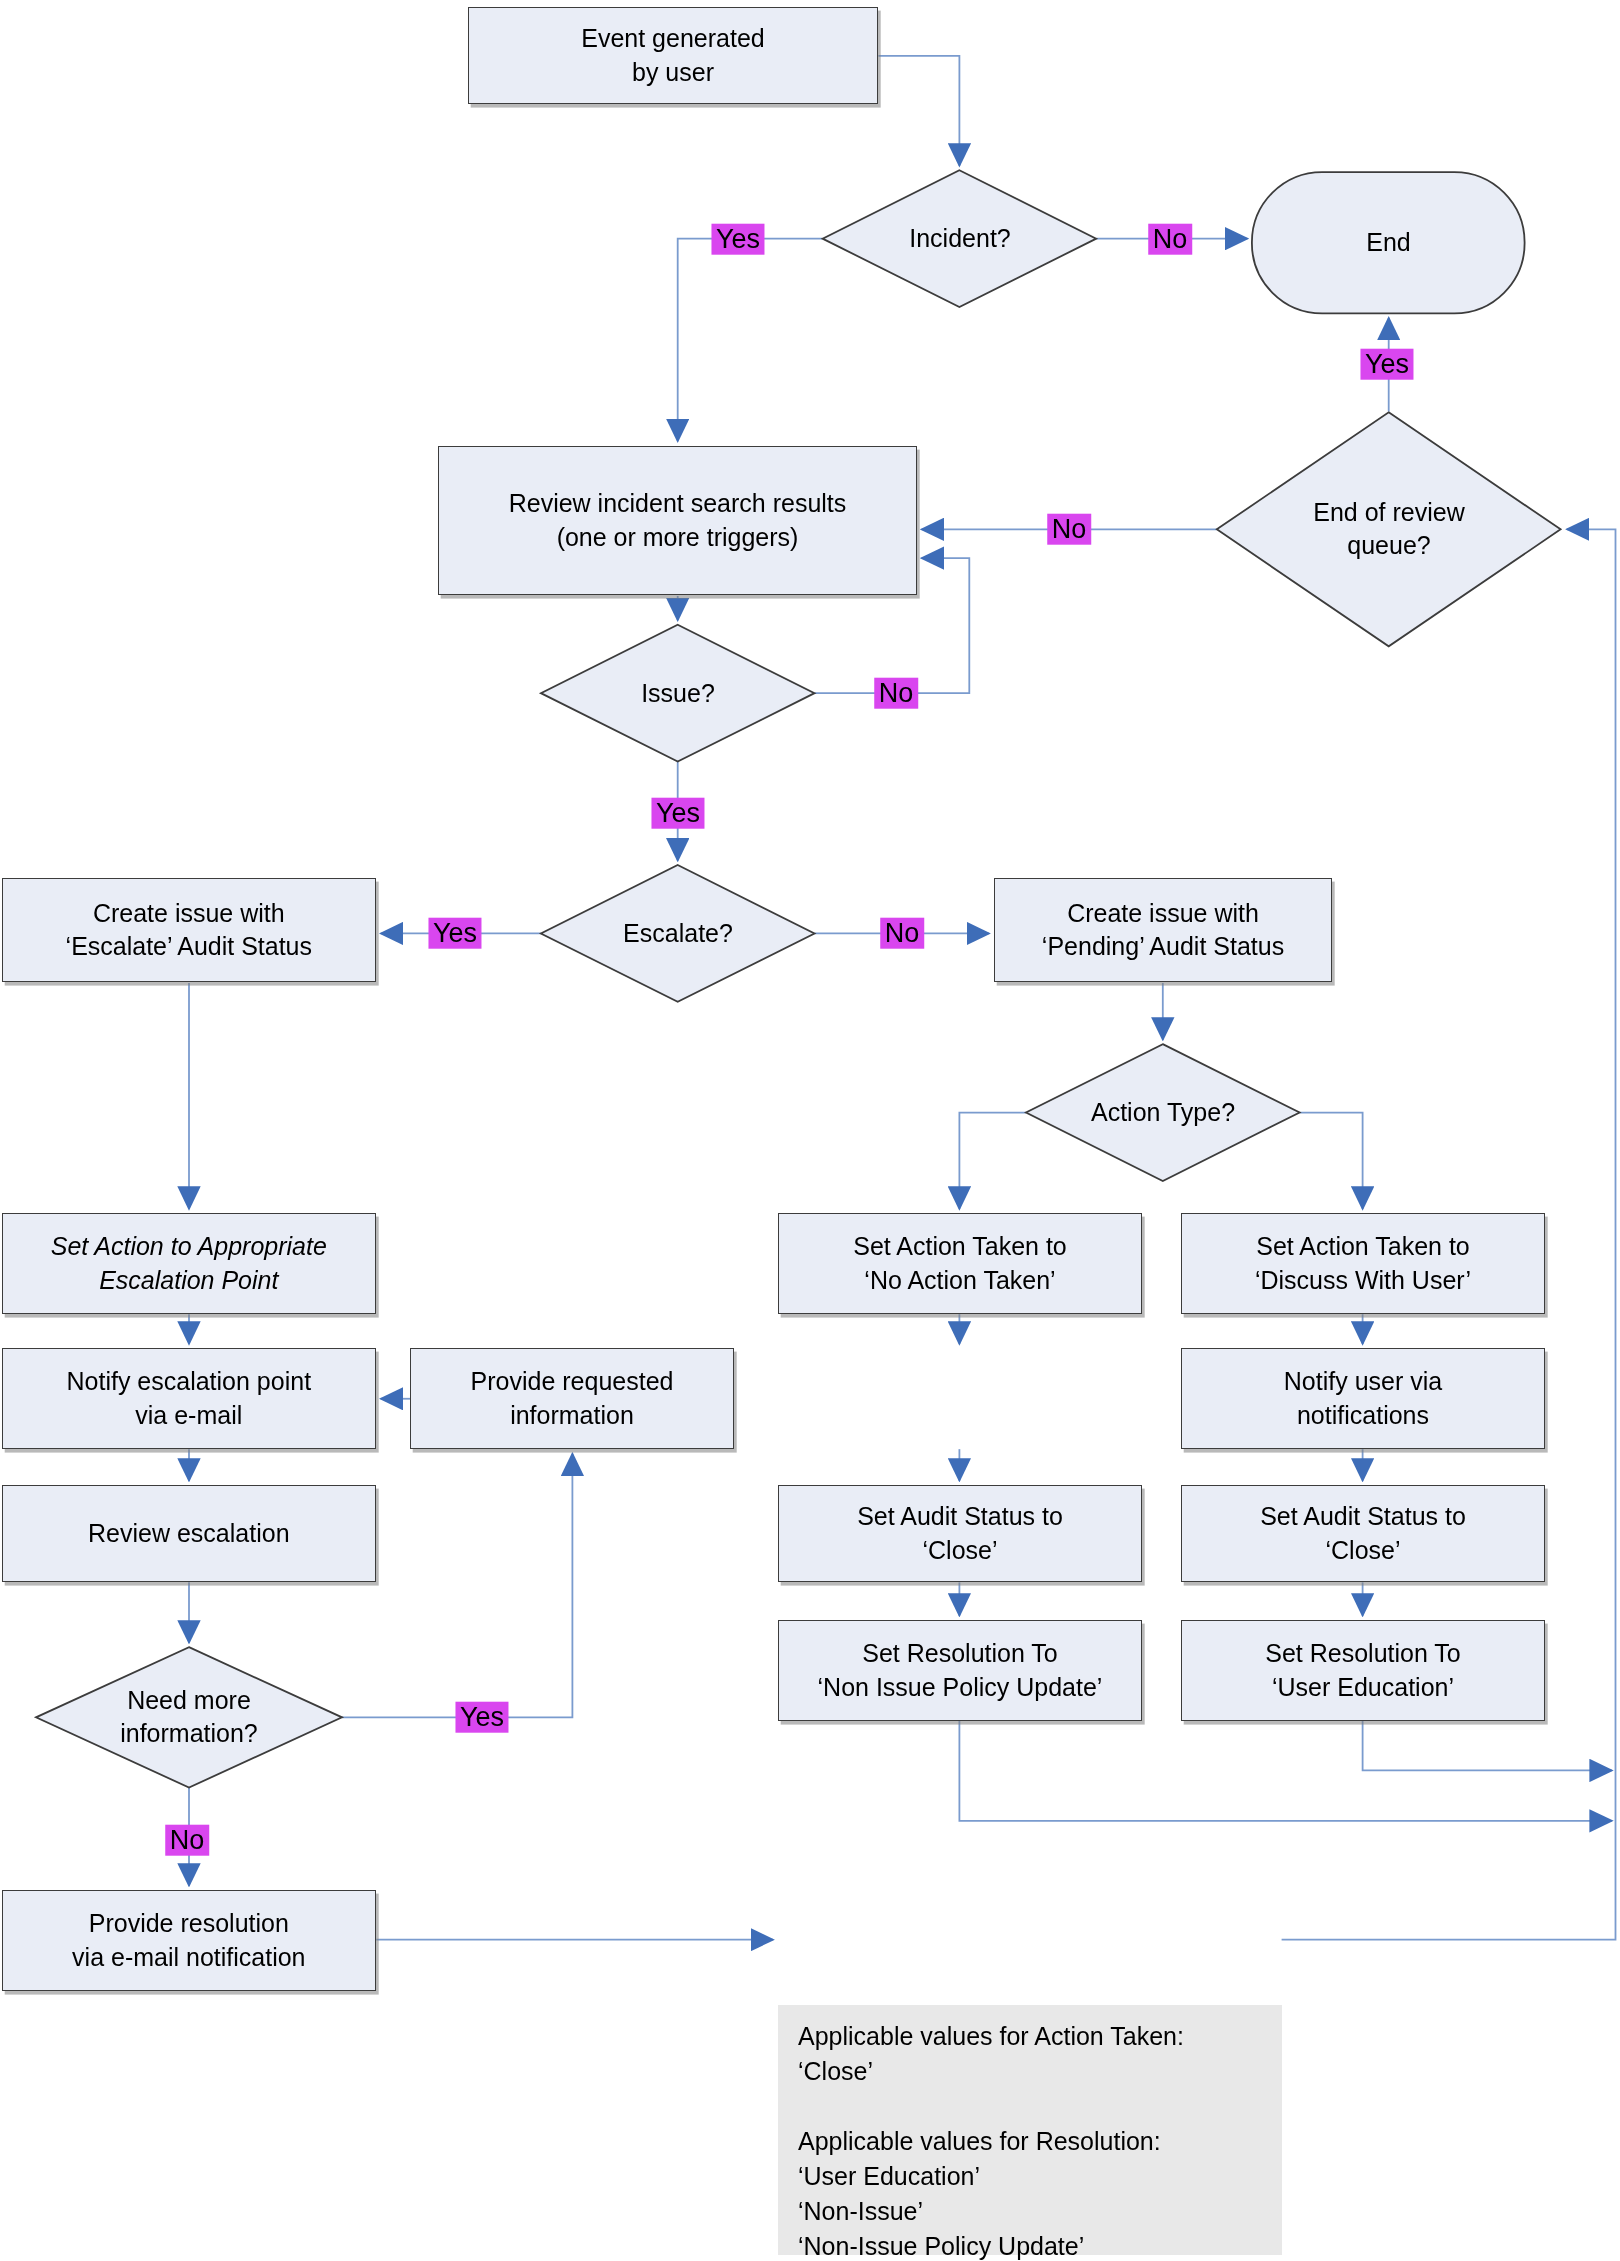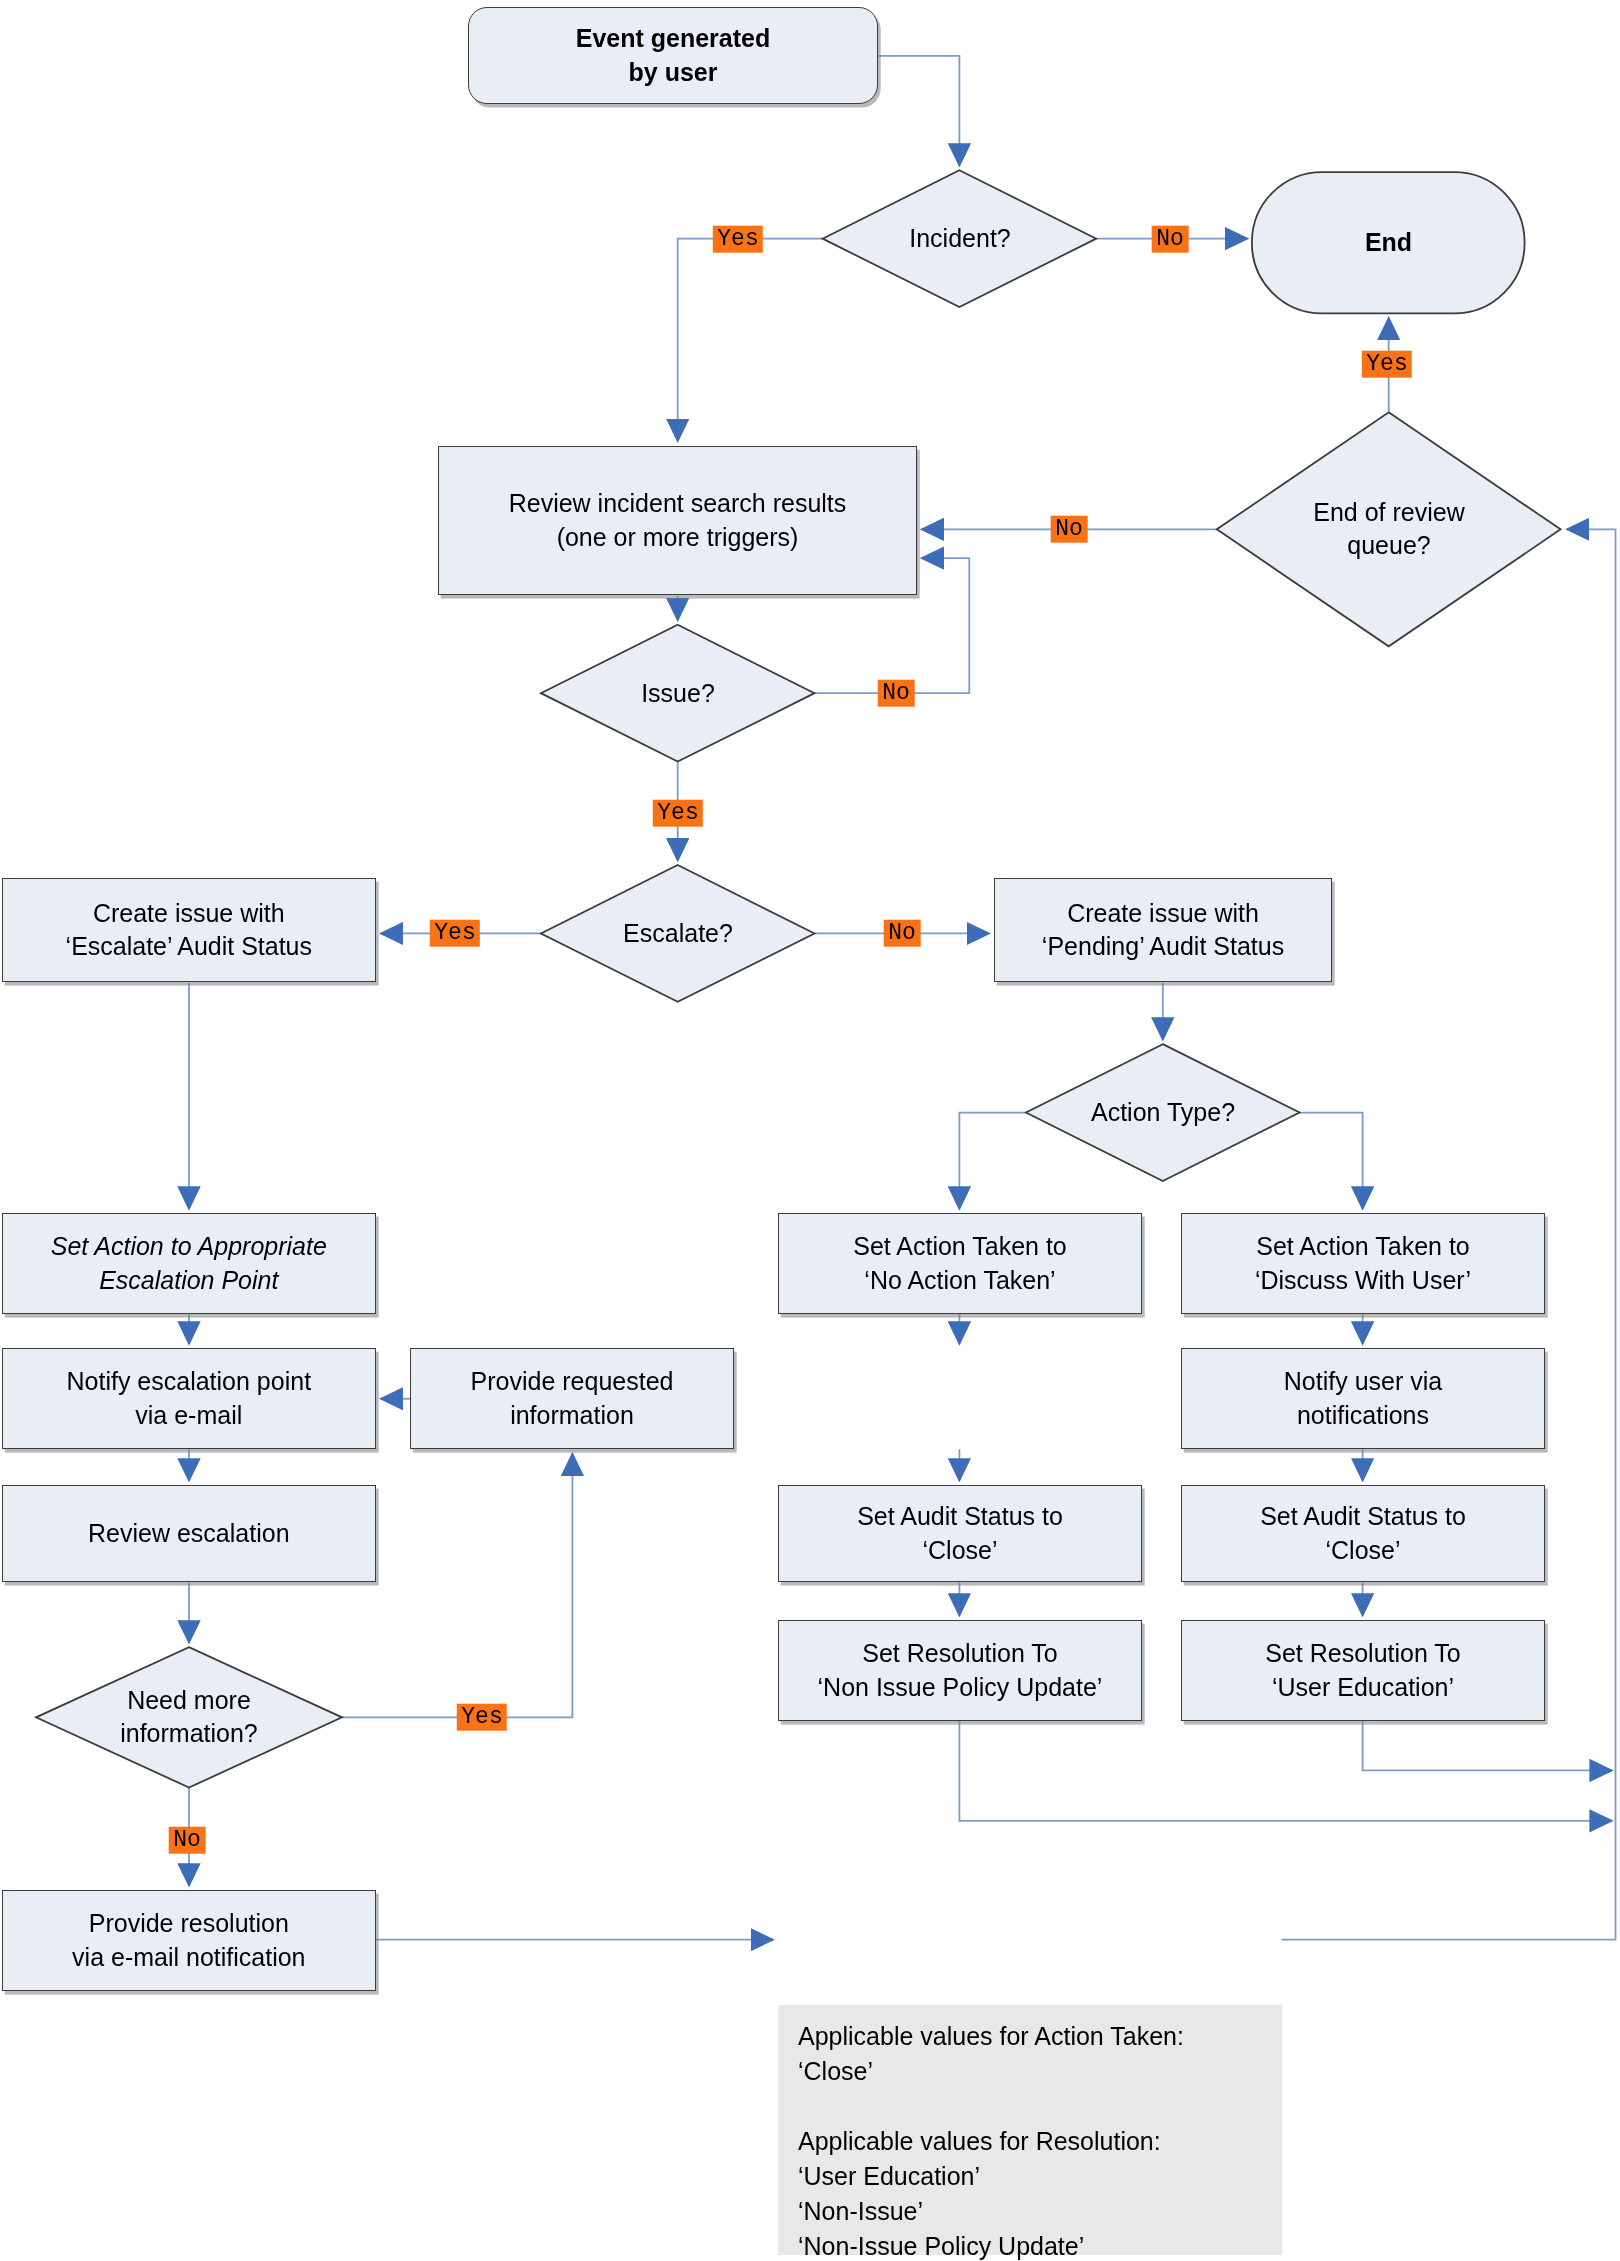--- a/index.html
+++ b/index.html
@@ -11,26 +11,25 @@
   .node{
     position:absolute;display:flex;align-items:center;justify-content:center;
     text-align:center;font-size:25px;line-height:1.33;white-space:pre-line;
     box-sizing:border-box;z-index:2;
   }
   .proc{
     background:#e9edf6;border:1.8px solid #3c3c3c;
     box-shadow:2.7px 3.6px 0 rgba(128,128,128,0.55);
   }
   .dlabel{background:transparent;border:none;box-shadow:none;z-index:2;}
-  .bold{font-weight:bold;border-radius:19px;}
+  .bold{font-weight:normal;}
   .elabel{
     position:absolute;transform:translate(-50%,-50%);
-    font-size:23px;line-height:1;background:#f97316;padding:1.8px 4.5px;z-index:3;
+    font-size:27px;line-height:1;background:#d946ef;padding:1.8px 4.5px;z-index:3;
     white-space:nowrap;
-    font-family:Liberation Mono, monospace;
   }
   .notebox{
     position:absolute;background:#e8e8e8;font-size:25px;line-height:1.4;
     white-space:pre-line;box-sizing:border-box;padding:14.4px 20px;text-align:left;
     z-index:2;
   }
 </style>
 </head>
 <body>
 

